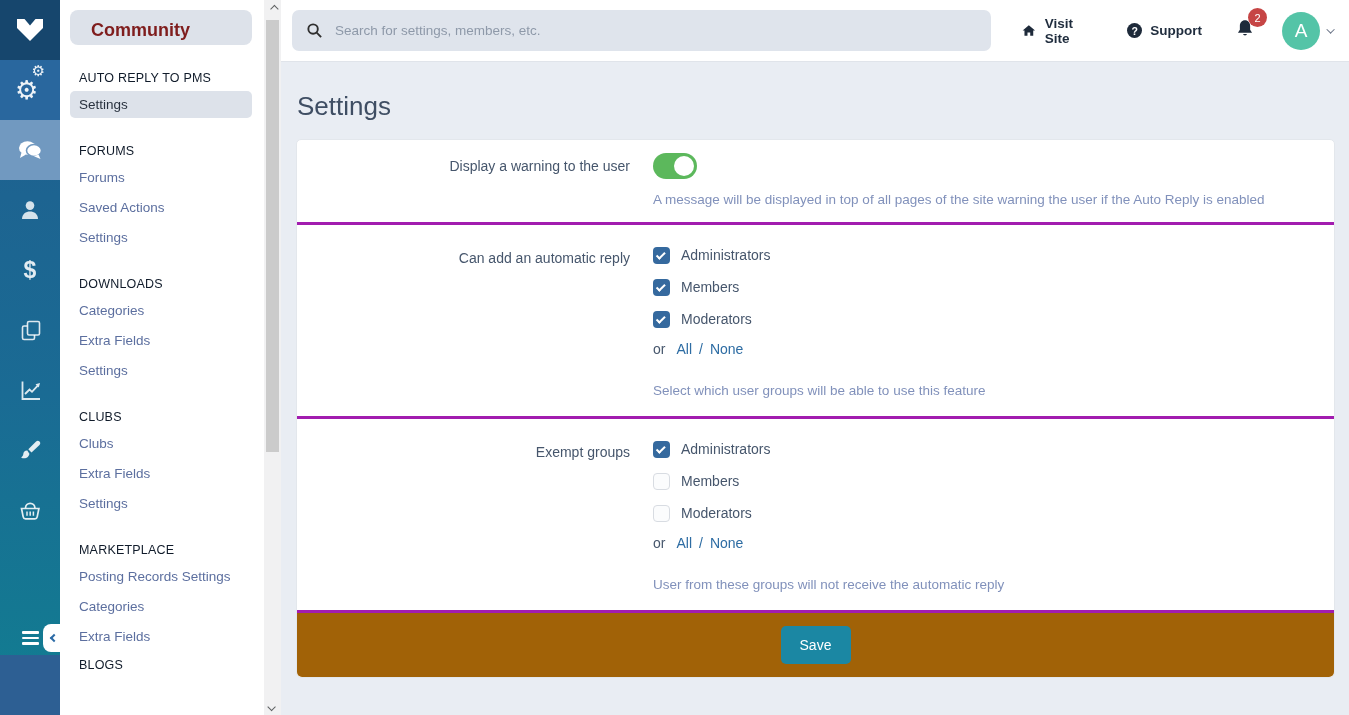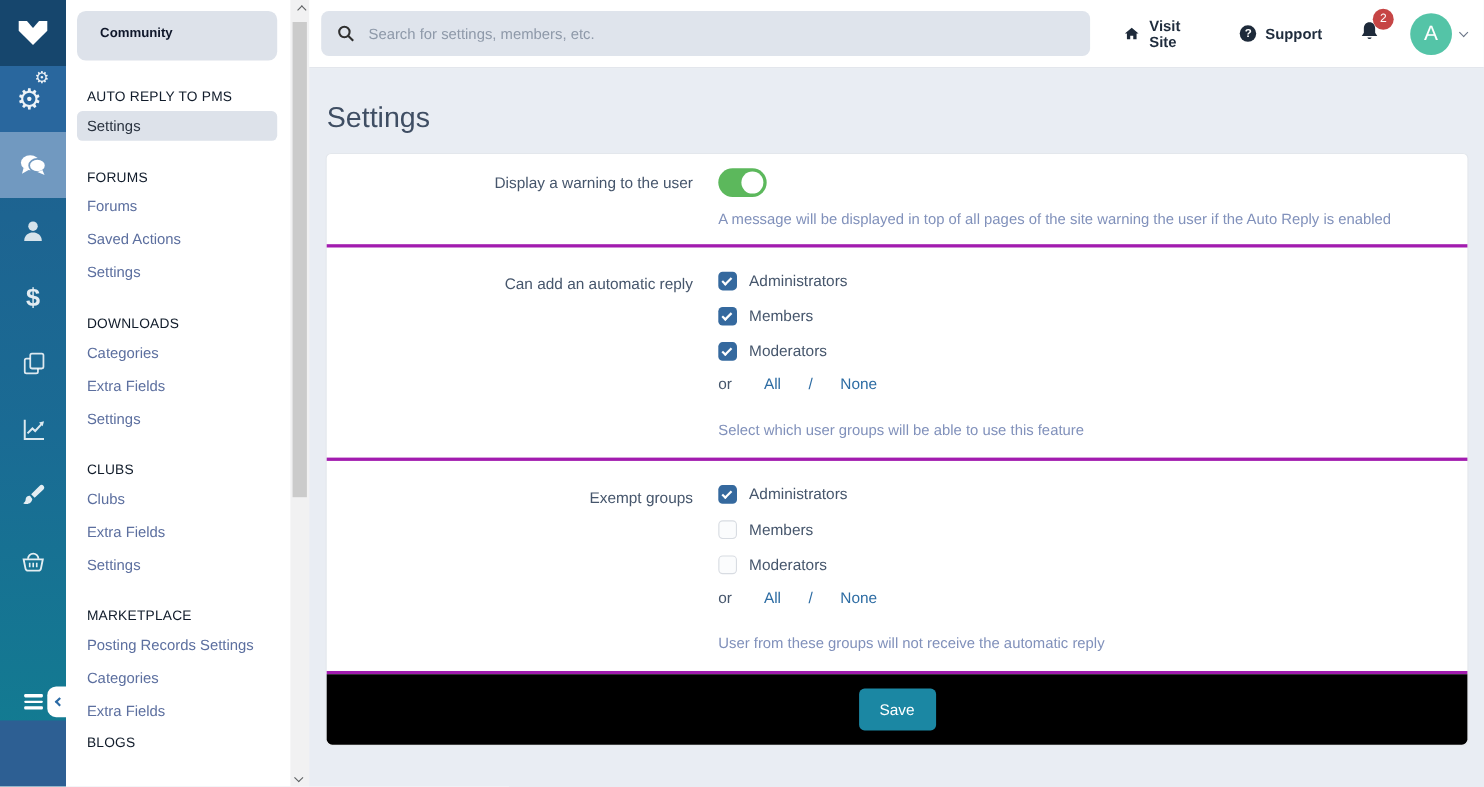--- a/index.html
+++ b/index.html
@@ -22,22 +22,22 @@
   .rail-burger i { display:block; width:17px; height:2.5px; background:#fff; border-radius:1px; }
   .rail-bottom { position:absolute; bottom:0; left:0; width:60px; height:60px; background:#2d5f93; }
   .collapse-tab { position:absolute; left:43px; top:624px; width:18px; height:28px; background:#fff;
     border-radius:8px 0 0 8px; display:flex; align-items:center; justify-content:center; cursor:pointer; z-index:3; }
   .chev { display:inline-block; width:6px; height:6px; border-left:2px solid #2c6ba6; border-bottom:2px solid #2c6ba6; }
   .chev.left { transform:rotate(45deg); margin-left:3px; }
 
   
   .sidebar { position:relative; flex:0 0 221px; width:221px; background:#fff; }
   .sidebar-inner { position:absolute; top:0; left:0; right:17px; bottom:0; padding:10px 0 0 10px; overflow:hidden; }
-  .community-box { width:182px; height:45px; background:#dde2ea; border-radius:8px; color:#0f172a;
-    font-weight:bold; font-size:12px; line-height:41px; padding-left:21px; }
+  .community-box { width:182px; height:35px; background:#dde2ea; border-radius:8px; color:#7f1d1d;
+    font-weight:bold; font-size:18px; line-height:41px; padding-left:21px; }
   .side-section { margin-top:26px; }
   .side-section.tight { margin-top:8px; }
   .side-title { font-size:12.5px; font-weight:normal; color:#101b2a; letter-spacing:.2px; margin:0 0 6px 9px; }
   .side-item { display:block; width:182px; height:27px; line-height:27px; padding-left:9px; margin-bottom:3px;
     font-size:13.5px; color:#5c6f9f; border-radius:5px; cursor:pointer; text-decoration:none; }
   .side-item.active { background:#dde2ea; color:#29323f; }
 
   
   .scrollbar { position:absolute; top:0; right:0; bottom:0; width:17px; background:#f1f1f2; }
   .sb-arrow { position:absolute; left:0; width:17px; height:17px; display:flex; align-items:center; justify-content:center; cursor:pointer; }
@@ -82,25 +82,25 @@
   .fdesc { margin-top:13px; font-size:13.5px; color:#8191bb; }
   .cbrow .fdesc { margin-top:26px; }
   .opt { display:flex; align-items:center; gap:11px; height:20px; margin-bottom:12px; }
   .cb { width:17px; height:17px; border-radius:4px; flex:0 0 17px; cursor:pointer;
     display:flex; align-items:center; justify-content:center; }
   .cb.checked { background:#35699e; }
   .cb.unchecked { background:#fbfcfd; border:1px solid #d8dce2; }
   .tick { display:block; width:9px; height:5px; border-left:2px solid #fff; border-bottom:2px solid #fff;
     transform:rotate(-45deg) translate(0,-1px); }
   .opt-label { font-size:14px; color:#46566c; }
-  .or-line { margin-top:10px; display:flex; align-items:flex-start; gap:25px; font-size:14px; }
+  .or-line { margin-top:10px; display:flex; align-items:flex-start; gap:7px; font-size:14px; }
   .or-word { color:#46566c; margin-right:4px; }
   .lnk { color:#2d6ca3; text-decoration:none; cursor:pointer; }
   .sep { color:#2d6ca3; }
-  .panel-footer { height:64px; background:#000000; border-radius:0 0 5px 5px;
+  .panel-footer { height:64px; background:#a16207; border-radius:0 0 5px 5px;
     display:flex; align-items:center; justify-content:center; }
   .save-btn { width:70px; height:38px; background:#1b87a3; border:0; border-radius:5px; color:#fff;
     font-size:14px; font-family:"Liberation Sans", sans-serif; cursor:pointer; }
 </style>
 </head>
 <body>
 
 <div class="app">
 
   <div class="rail">

